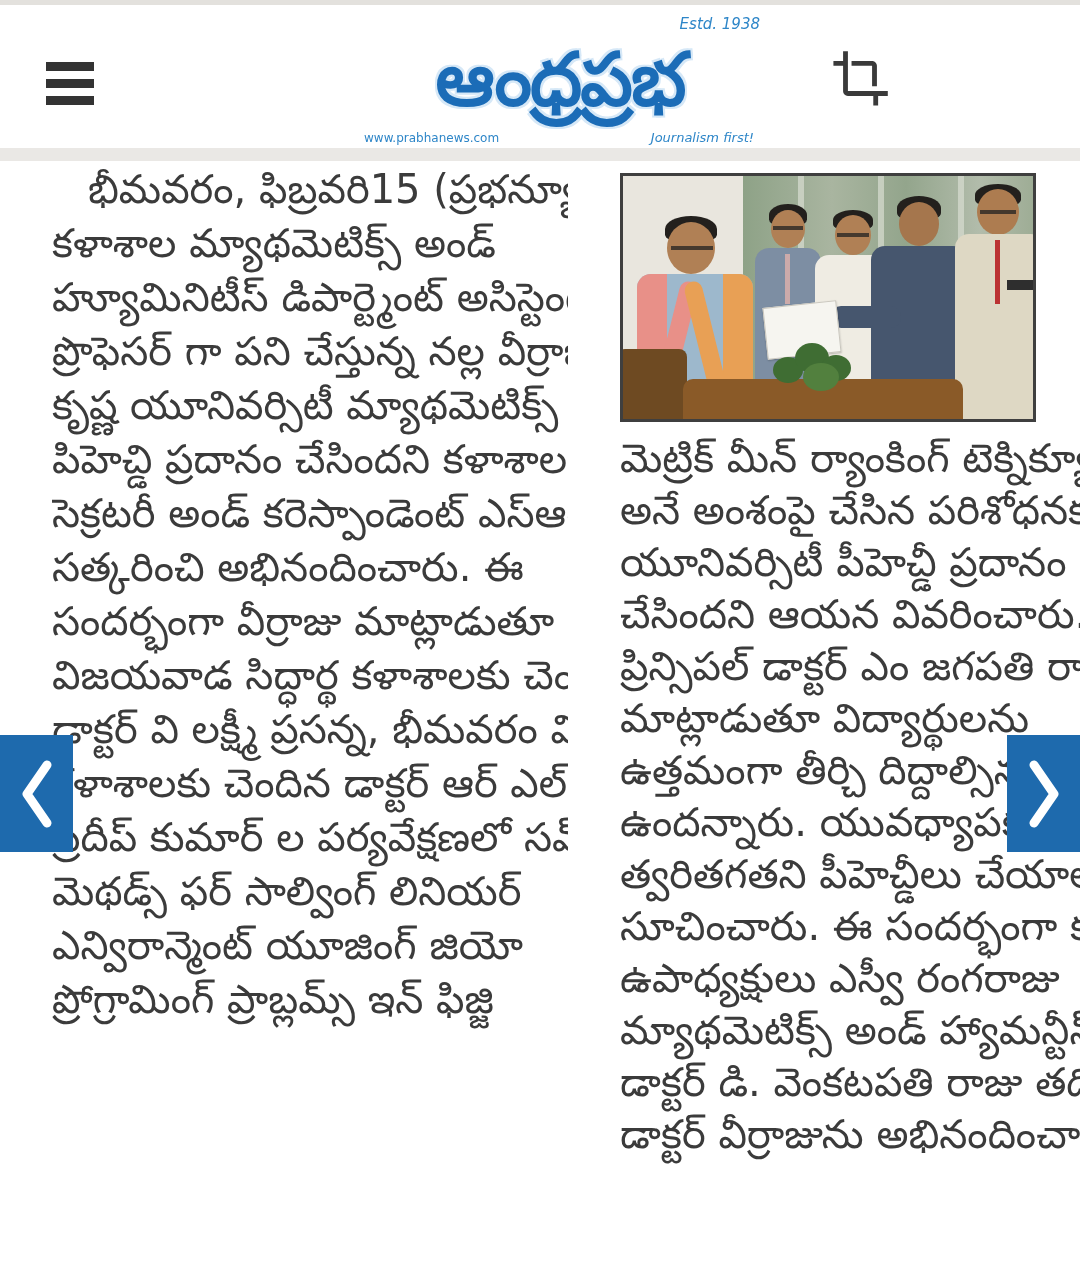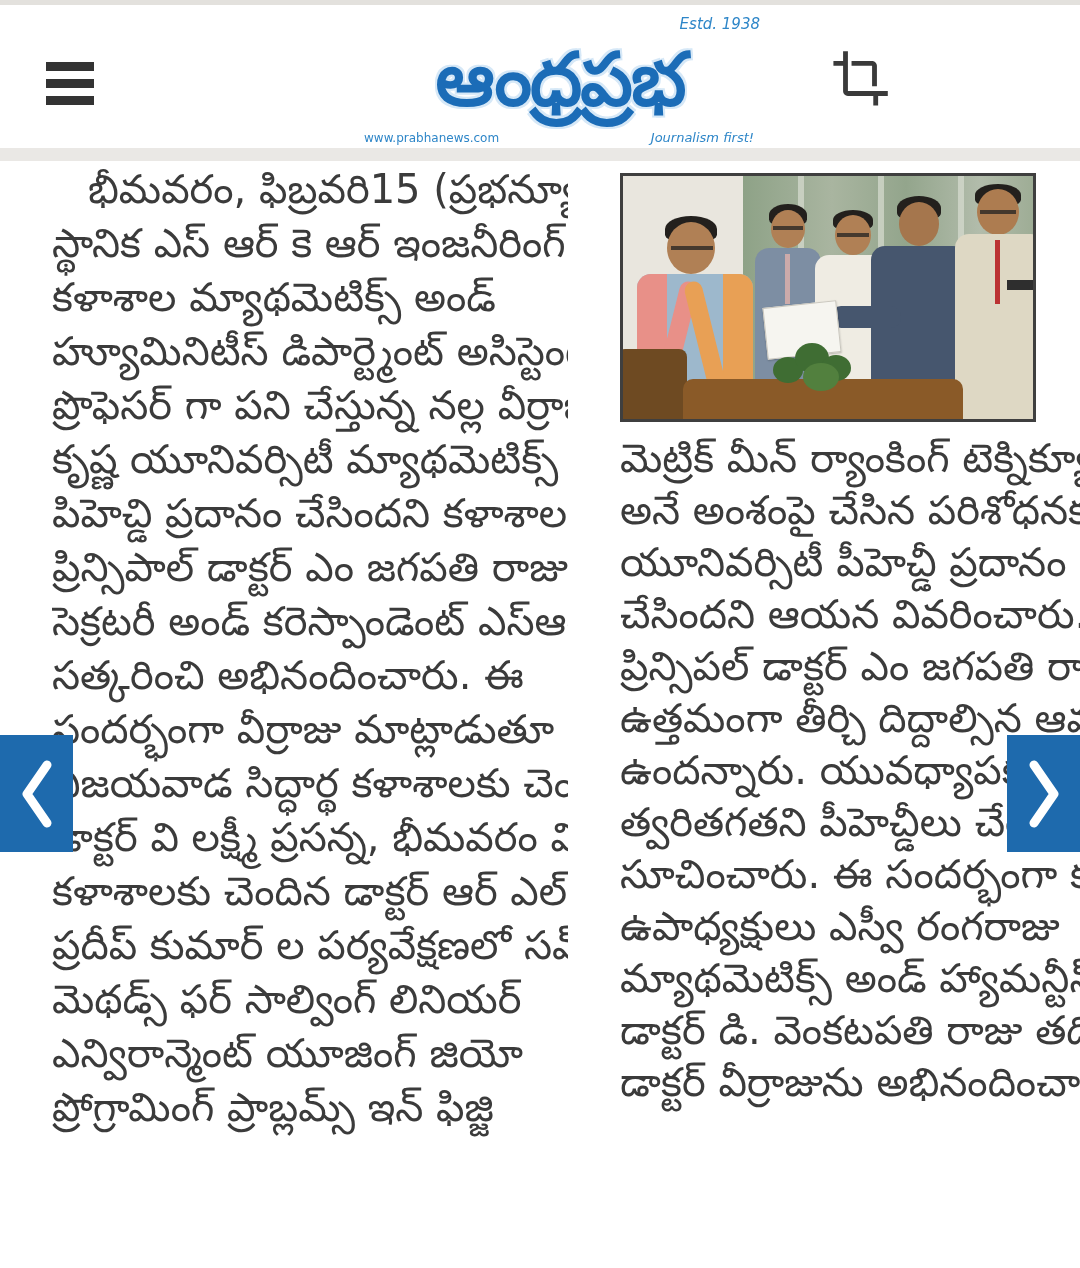--- a/index.html
+++ b/index.html
@@ -99,27 +99,25 @@
     <svg width="58" height="66" viewBox="0 0 24 26" fill="none">
       <path d="M17 16h2V7.5c0-1.1-.9-2-2-2H8.5v2H17v8.5zM7 18V1.5H5V5.5H1v2h4v10.5c0 1.1.9 2 2 2h10.5v4h2v-4H23.5v-2H7z" fill="#3a3a3a"></path>
     </svg>
   </div>
 </div>
 
 <div class="separator"></div>
 
 <div class="col-left">
     <div class="line">భీమవరం, ఫిబ్రవరి15 (ప్రభన్యూస్):</div>
-    <div class="line">స్థానిక ఎస్ ఆర్ కె ఆర్ ఇంజనీరింగ్</div>
     <div class="line">కళాశాల మ్యాథమెటిక్స్ అండ్</div>
     <div class="line">హ్యూమినిటీస్ డిపార్ట్మెంట్ అసిస్టెంట్</div>
     <div class="line">ప్రొఫెసర్ గా పని చేస్తున్న నల్ల వీర్రాజుకు</div>
     <div class="line">కృష్ణ యూనివర్సిటీ మ్యాథమెటిక్స్ లో</div>
     <div class="line">పిహెచ్డి ప్రదానం చేసిందని కళాశాల</div>
-    <div class="line">ప్రిన్సిపాల్ డాక్టర్ ఎం జగపతి రాజు</div>
     <div class="line">సెక్రటరీ అండ్ కరెస్పాండెంట్ ఎస్ఆర్కె</div>
     <div class="line">సత్కరించి అభినందించారు. ఈ</div>
     <div class="line">సందర్భంగా వీర్రాజు మాట్లాడుతూ</div>
     <div class="line">విజయవాడ సిద్ధార్థ కళాశాలకు చెందిన</div>
     <div class="line">డాక్టర్ వి లక్ష్మీ ప్రసన్న, భీమవరం విష్ణు</div>
     <div class="line">కళాశాలకు చెందిన డాక్టర్ ఆర్ ఎల్ ఎస్</div>
     <div class="line">ప్రదీప్ కుమార్ ల పర్యవేక్షణలో సమ్</div>
     <div class="line">మెథడ్స్ ఫర్ సాల్వింగ్ లినియర్</div>
     <div class="line">ఎన్విరాన్మెంట్ యూజింగ్ జియో</div>
     <div class="line">ప్రోగ్రామింగ్ ప్రాబ్లమ్స్ ఇన్ ఫిజ్జి</div>
@@ -185,20 +183,21 @@
     <span style="left:30px;top:26px;width:36px;height:28px;background:#52803e;"></span>
   </div>
 </div>
 
 <div class="col-right">
     <div class="line">మెట్రిక్ మీన్ ర్యాంకింగ్ టెక్నిక్యూస్</div>
     <div class="line">అనే అంశంపై చేసిన పరిశోధనకు కృ</div>
     <div class="line">యూనివర్సిటీ పీహెచ్డీ ప్రదానం</div>
     <div class="line">చేసిందని ఆయన వివరించారు.</div>
     <div class="line">ప్రిన్సిపల్ డాక్టర్ ఎం జగపతి రాజు</div>
+    <div class="line">మాట్లాడుతూ విద్యార్థులను</div>
     <div class="line">ఉత్తమంగా తీర్చి దిద్దాల్సిన ఆవ</div>
     <div class="line">ఉందన్నారు. యువధ్యాపకులం</div>
     <div class="line">త్వరితగతని పీహెచ్డీలు చేయాలని</div>
     <div class="line">సూచించారు. ఈ సందర్భంగా కళ</div>
     <div class="line">ఉపాధ్యక్షులు ఎస్వీ రంగరాజు</div>
     <div class="line">మ్యాథమెటిక్స్ అండ్ హ్యామన్టీస్</div>
     <div class="line">డాక్టర్ డి. వెంకటపతి రాజు తదిత</div>
     <div class="line">డాక్టర్ వీర్రాజును అభినందించార</div>
   </div>
 

